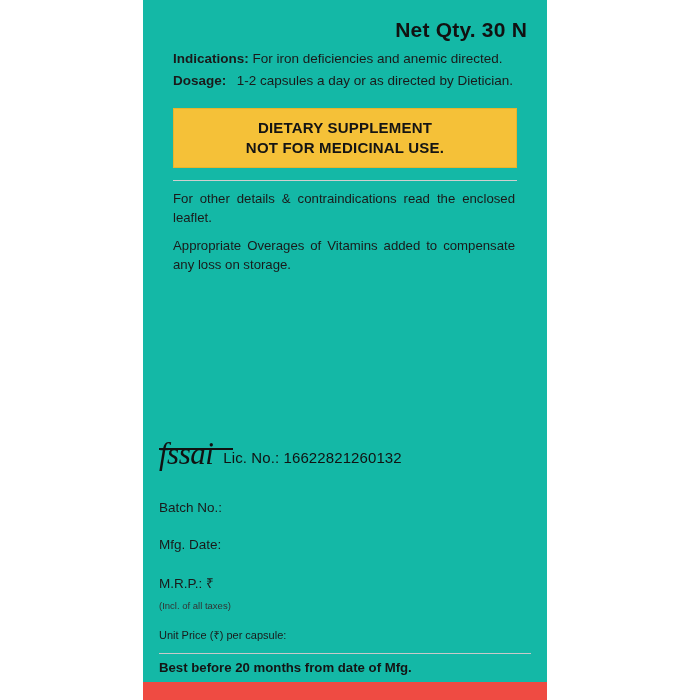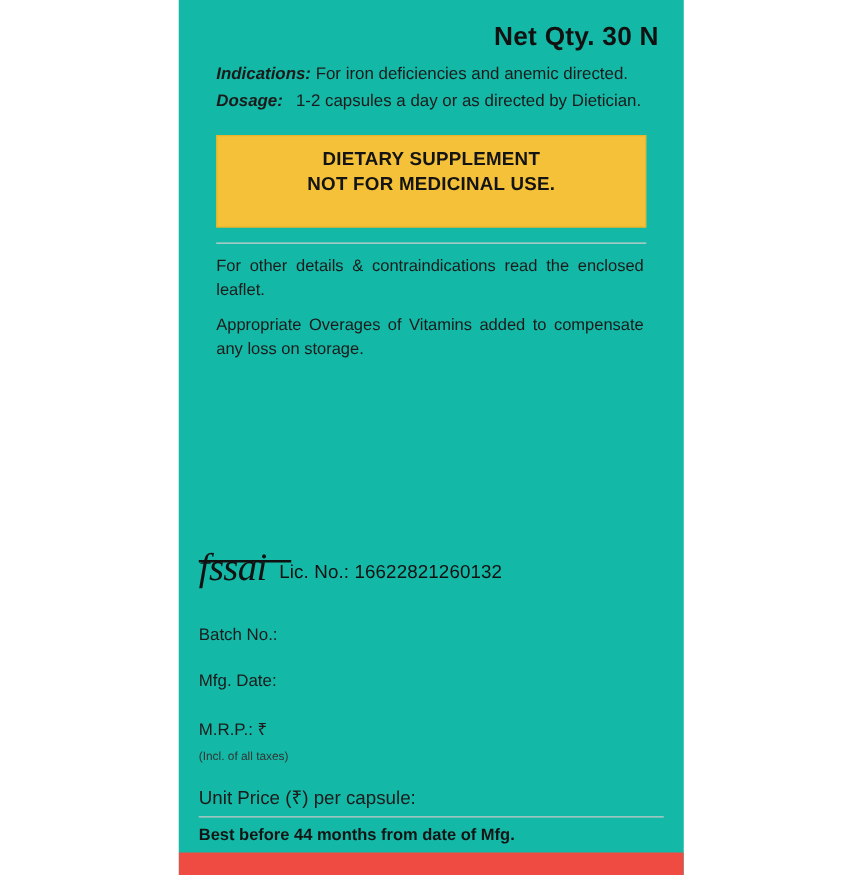--- a/index.html
+++ b/index.html
@@ -49,36 +49,35 @@
   .kv-line {
     font-size: 13.5px;
     color: #1a1a1a;
     margin-top: 8px;
     line-height: 1.35;
     padding-left: 16px;
     text-indent: -0px;
   }
   .kv-line .k {
     font-weight: bold;
-    font-style: italic;
   }
   .kv-line.dosage {
     margin-top: 4px;
   }
   .kv-line.dosage .k {
     display: inline-block;
     min-width: 60px;
   }
 
   .banner {
     margin: 18px 16px 0 16px;
     background: #f5c138;
     border: 1px solid #e8b42b;
     text-align: center;
-    padding: 9px 4px 24px 4px;
+    padding: 9px 4px 10px 4px;
   }
   .banner div {
     font-size: 15px;
     font-weight: bold;
     color: #141414;
     line-height: 1.3;
     letter-spacing: 0.2px;
   }
 
   .divider {
@@ -145,21 +144,21 @@
     padding: 0 0 4px 0;
     margin-bottom: 18px;
   }
   .field-line.mrp { margin-bottom: 4px; }
   .field-sub {
     font-size: 9.5px;
     color: #333333;
     margin-bottom: 16px;
   }
   .field-line.unit {
-    font-size: 15px;
+    font-size: 11px;
     margin-bottom: 0;
   }
 
   .bottom-rule {
     position: absolute;
     left: 16px;
     right: 16px;
     top: 653px;
     height: 1px;
     background: #c9c9c9;
@@ -223,18 +222,18 @@
 
       <div class="fields">
         <div class="field-line">Batch No.:</div>
         <div class="field-line">Mfg. Date:</div>
         <div class="field-line mrp">M.R.P.: ₹</div>
         <div class="field-sub">(Incl. of all taxes)</div>
         <div class="field-line unit">Unit Price (₹) per capsule:</div>
       </div>
 
       <div class="bottom-rule"></div>
-      <div class="best-before">Best before 44 months from date of Mfg.</div>
+      <div class="best-before">Best before 20 months from date of Mfg.</div>
 
       <div class="red-bar"></div>
     </div>
   </div>
 </div>
 
 </body></html>

